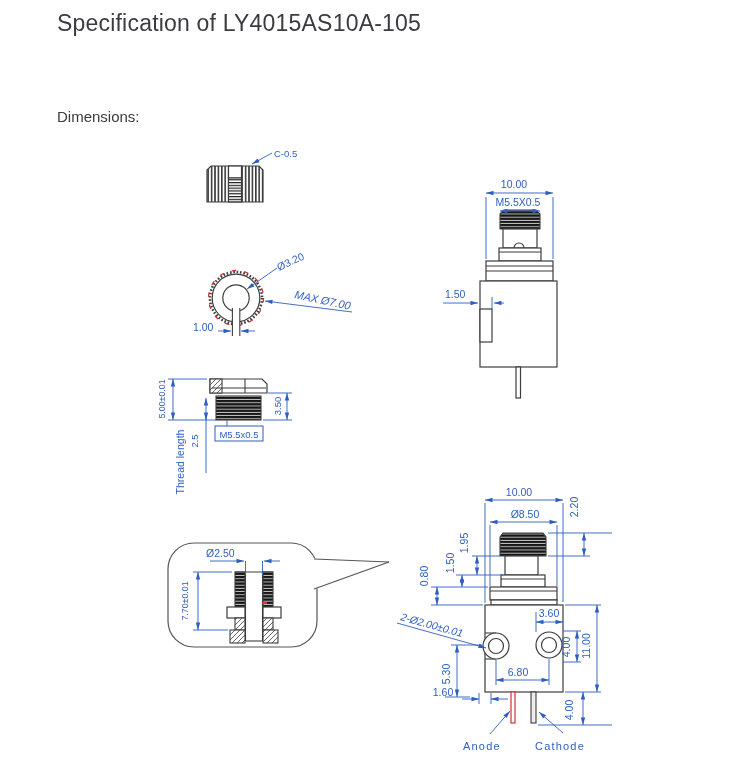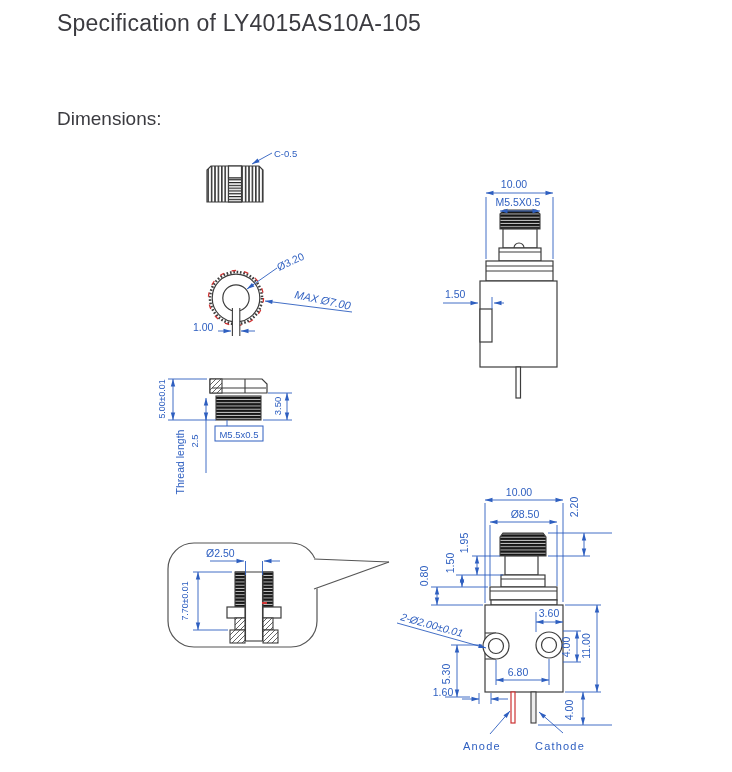--- a/index.html
+++ b/index.html
@@ -1,20 +1,20 @@
 <!DOCTYPE html>
 <html><head>
 <meta charset="utf-8">
 <style>
   html,body{margin:0;padding:0;background:#fff;}
   .page{position:relative;width:612px;height:772px;background:#fff;overflow:hidden;
         font-family:"Liberation Sans",sans-serif;}
   .title{position:absolute;left:57px;top:10px;font-size:23px;font-weight:400;
          color:#3b3b40;letter-spacing:.2px;margin:0;}
-  .subhead{position:absolute;left:57px;top:108px;font-size:19px;font-weight:400;
+  .subhead{position:absolute;left:57px;top:108px;font-size:15px;font-weight:400;
          color:#3b3b40;margin:0;}
   svg{position:absolute;left:0;top:0;}
   svg text{fill:#2e5fc0;font-family:"Liberation Sans",sans-serif;}
   .t11{font-size:11px}.t10{font-size:10.5px}.t9{font-size:9.5px}.t8{font-size:8.8px}
   .it{font-style:italic}
   .ol{fill:#fff;stroke:#3d3d3d;stroke-width:1.2}
   .oln{fill:none;stroke:#3d3d3d;stroke-width:1.1}
   .dl{fill:none;stroke:#2e5fc0;stroke-width:.9}
   .bluebox{fill:#fff;stroke:#2e5fc0;stroke-width:1}
   .redln{fill:none;stroke:#d03434}

